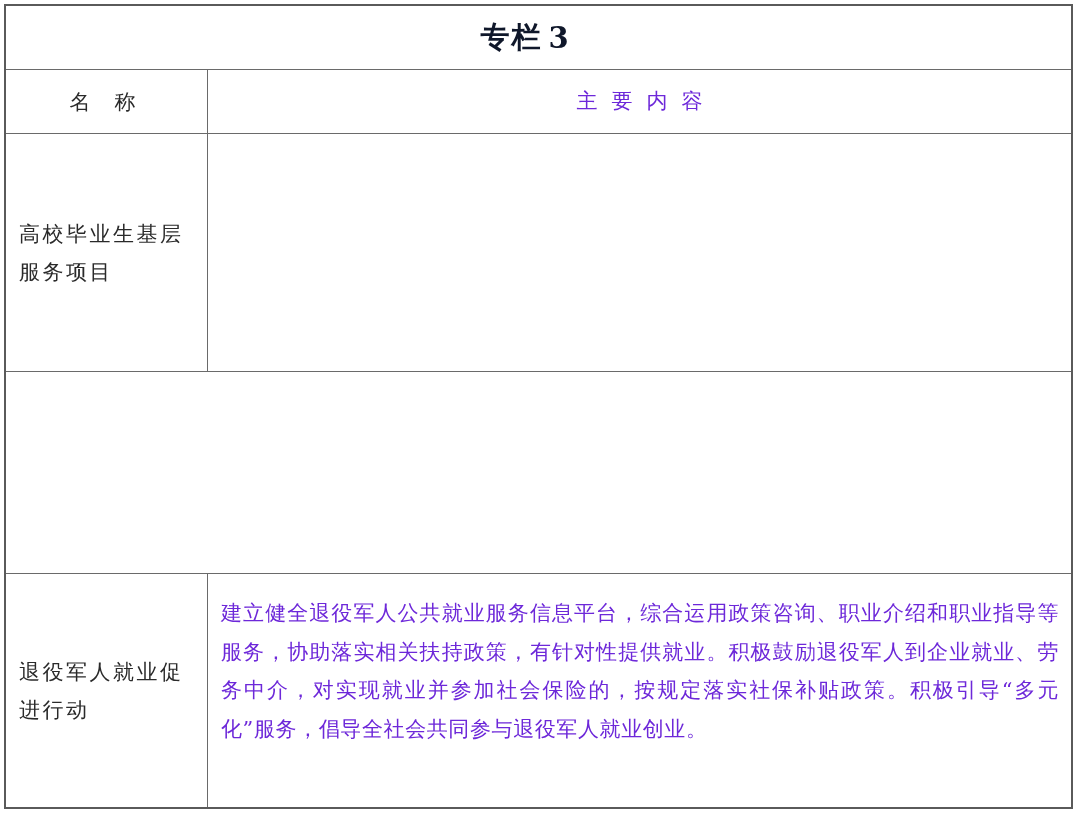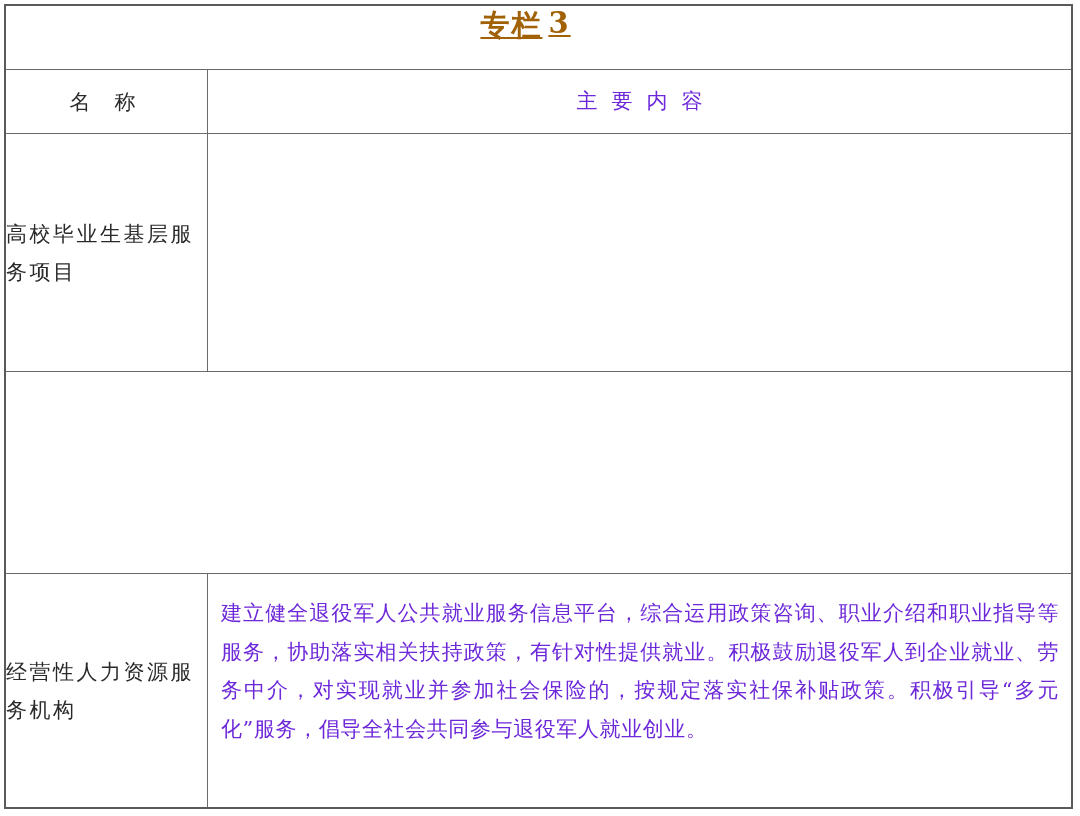--- a/index.html
+++ b/index.html
@@ -5,33 +5,33 @@
   html, body { margin: 0; padding: 0; background: #ffffff; }
   body { width: 1080px; height: 816px; position: relative; overflow: hidden; }
   .table {
     position: absolute; left: 4px; top: 4px; width: 1069px; height: 805px;
     border: 2px solid #5a5a5a; box-sizing: border-box;
     font-family: "DejaVu Serif", "Liberation Serif", serif; color: #222;
   }
   .title-row {
     position: absolute; left: 0; top: 0; width: 100%; height: 64px;
     border-bottom: 1.5px solid #6a6a6a; box-sizing: border-box;
-    display: flex; justify-content: center;
+    display: flex; align-items: center; justify-content: center;
     font-family: "DejaVu Sans", "Liberation Sans", sans-serif;
-    font-size: 29px; font-weight: bold; letter-spacing: 2px; color: #a16207; text-decoration: underline;
+    font-size: 29px; font-weight: bold; letter-spacing: 2px; color: #0f172a;
   }
   .title-row .num { margin: 0 26px 0 6px; font-family: "DejaVu Serif", serif; }
   .row {
     position: absolute; left: 0; width: 100%; box-sizing: border-box;
     border-bottom: 1.5px solid #6a6a6a; display: flex;
   }
   .row.last { border-bottom: none; }
   .cell-name {
     width: 202px; box-sizing: border-box; border-right: 1.5px solid #6a6a6a;
-    display: flex; align-items: center; padding-right: 8px;
+    display: flex; align-items: center; padding-left: 13px; padding-right: 8px;
     font-family: "DejaVu Sans", "Liberation Sans", sans-serif;
     font-size: 21px; line-height: 38px; letter-spacing: 2.5px; color: #2a2a2a;
   }
   .cell-content {
     flex: 1; box-sizing: border-box; padding: 20px 12px 0 13px;
     font-size: 21px; line-height: 38.5px; letter-spacing: 0.6px; color: #6d28d9;
     text-align: justify;
   }
   .header .cell-name { justify-content: center; padding-left: 0; letter-spacing: 24px; text-indent: 24px; }
   .header .cell-content {
@@ -55,16 +55,16 @@
   </div>
 
   <div class="row" style="top:128px; height:238px;">
     <div class="cell-name">高校毕业生基层服务项目</div>
   </div>
 
   <div class="row" style="top:366px; height:202px;">
   </div>
 
   <div class="row last" style="top:568px; height:233px;">
-    <div class="cell-name">经营性人力资源服务机构</div>
+    <div class="cell-name">退役军人就业促进行动</div>
     <div class="cell-content">建立健全退役军人公共就业服务信息平台，综合运用政策咨询、职业介绍和职业指导等服务，协助落实相关扶持政策，有针对性提供就业。积极鼓励退役军人到企业就业、劳务中介，对实现就业并参加社会保险的，按规定落实社保补贴政策。积极引导“多元化”服务，倡导全社会共同参与退役军人就业创业。</div>
   </div>
 </div>
 
 </body></html>

